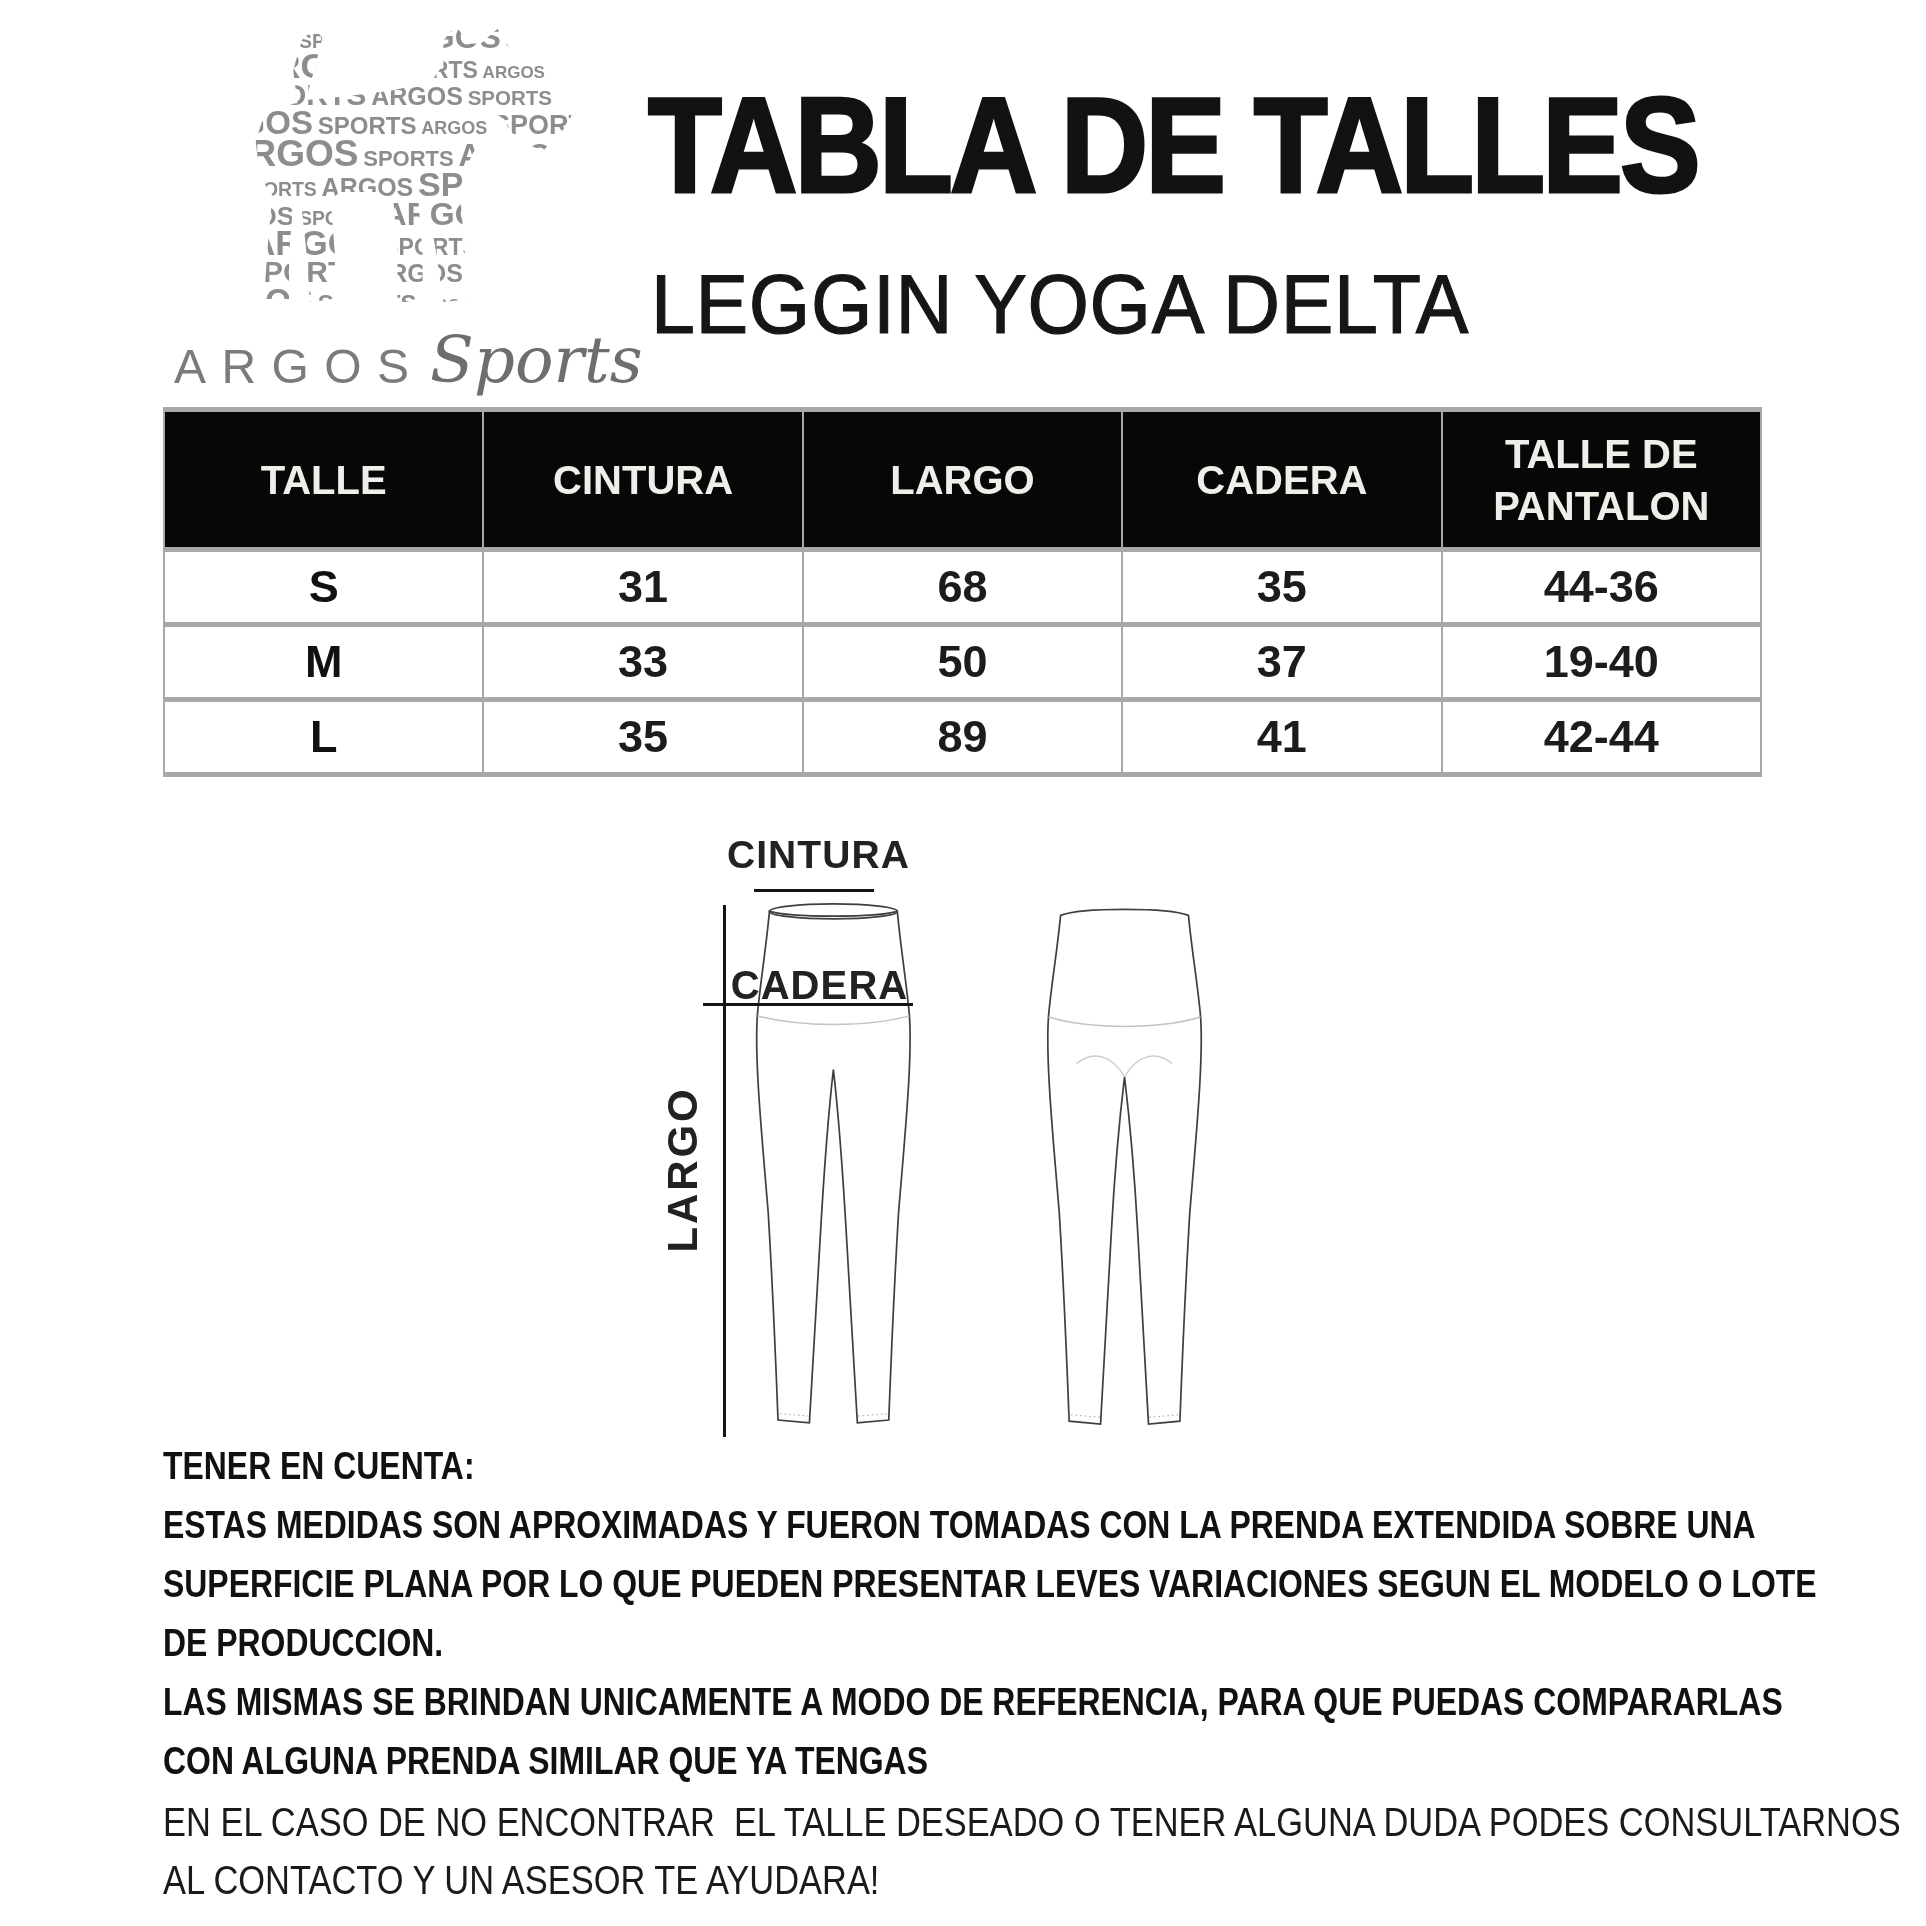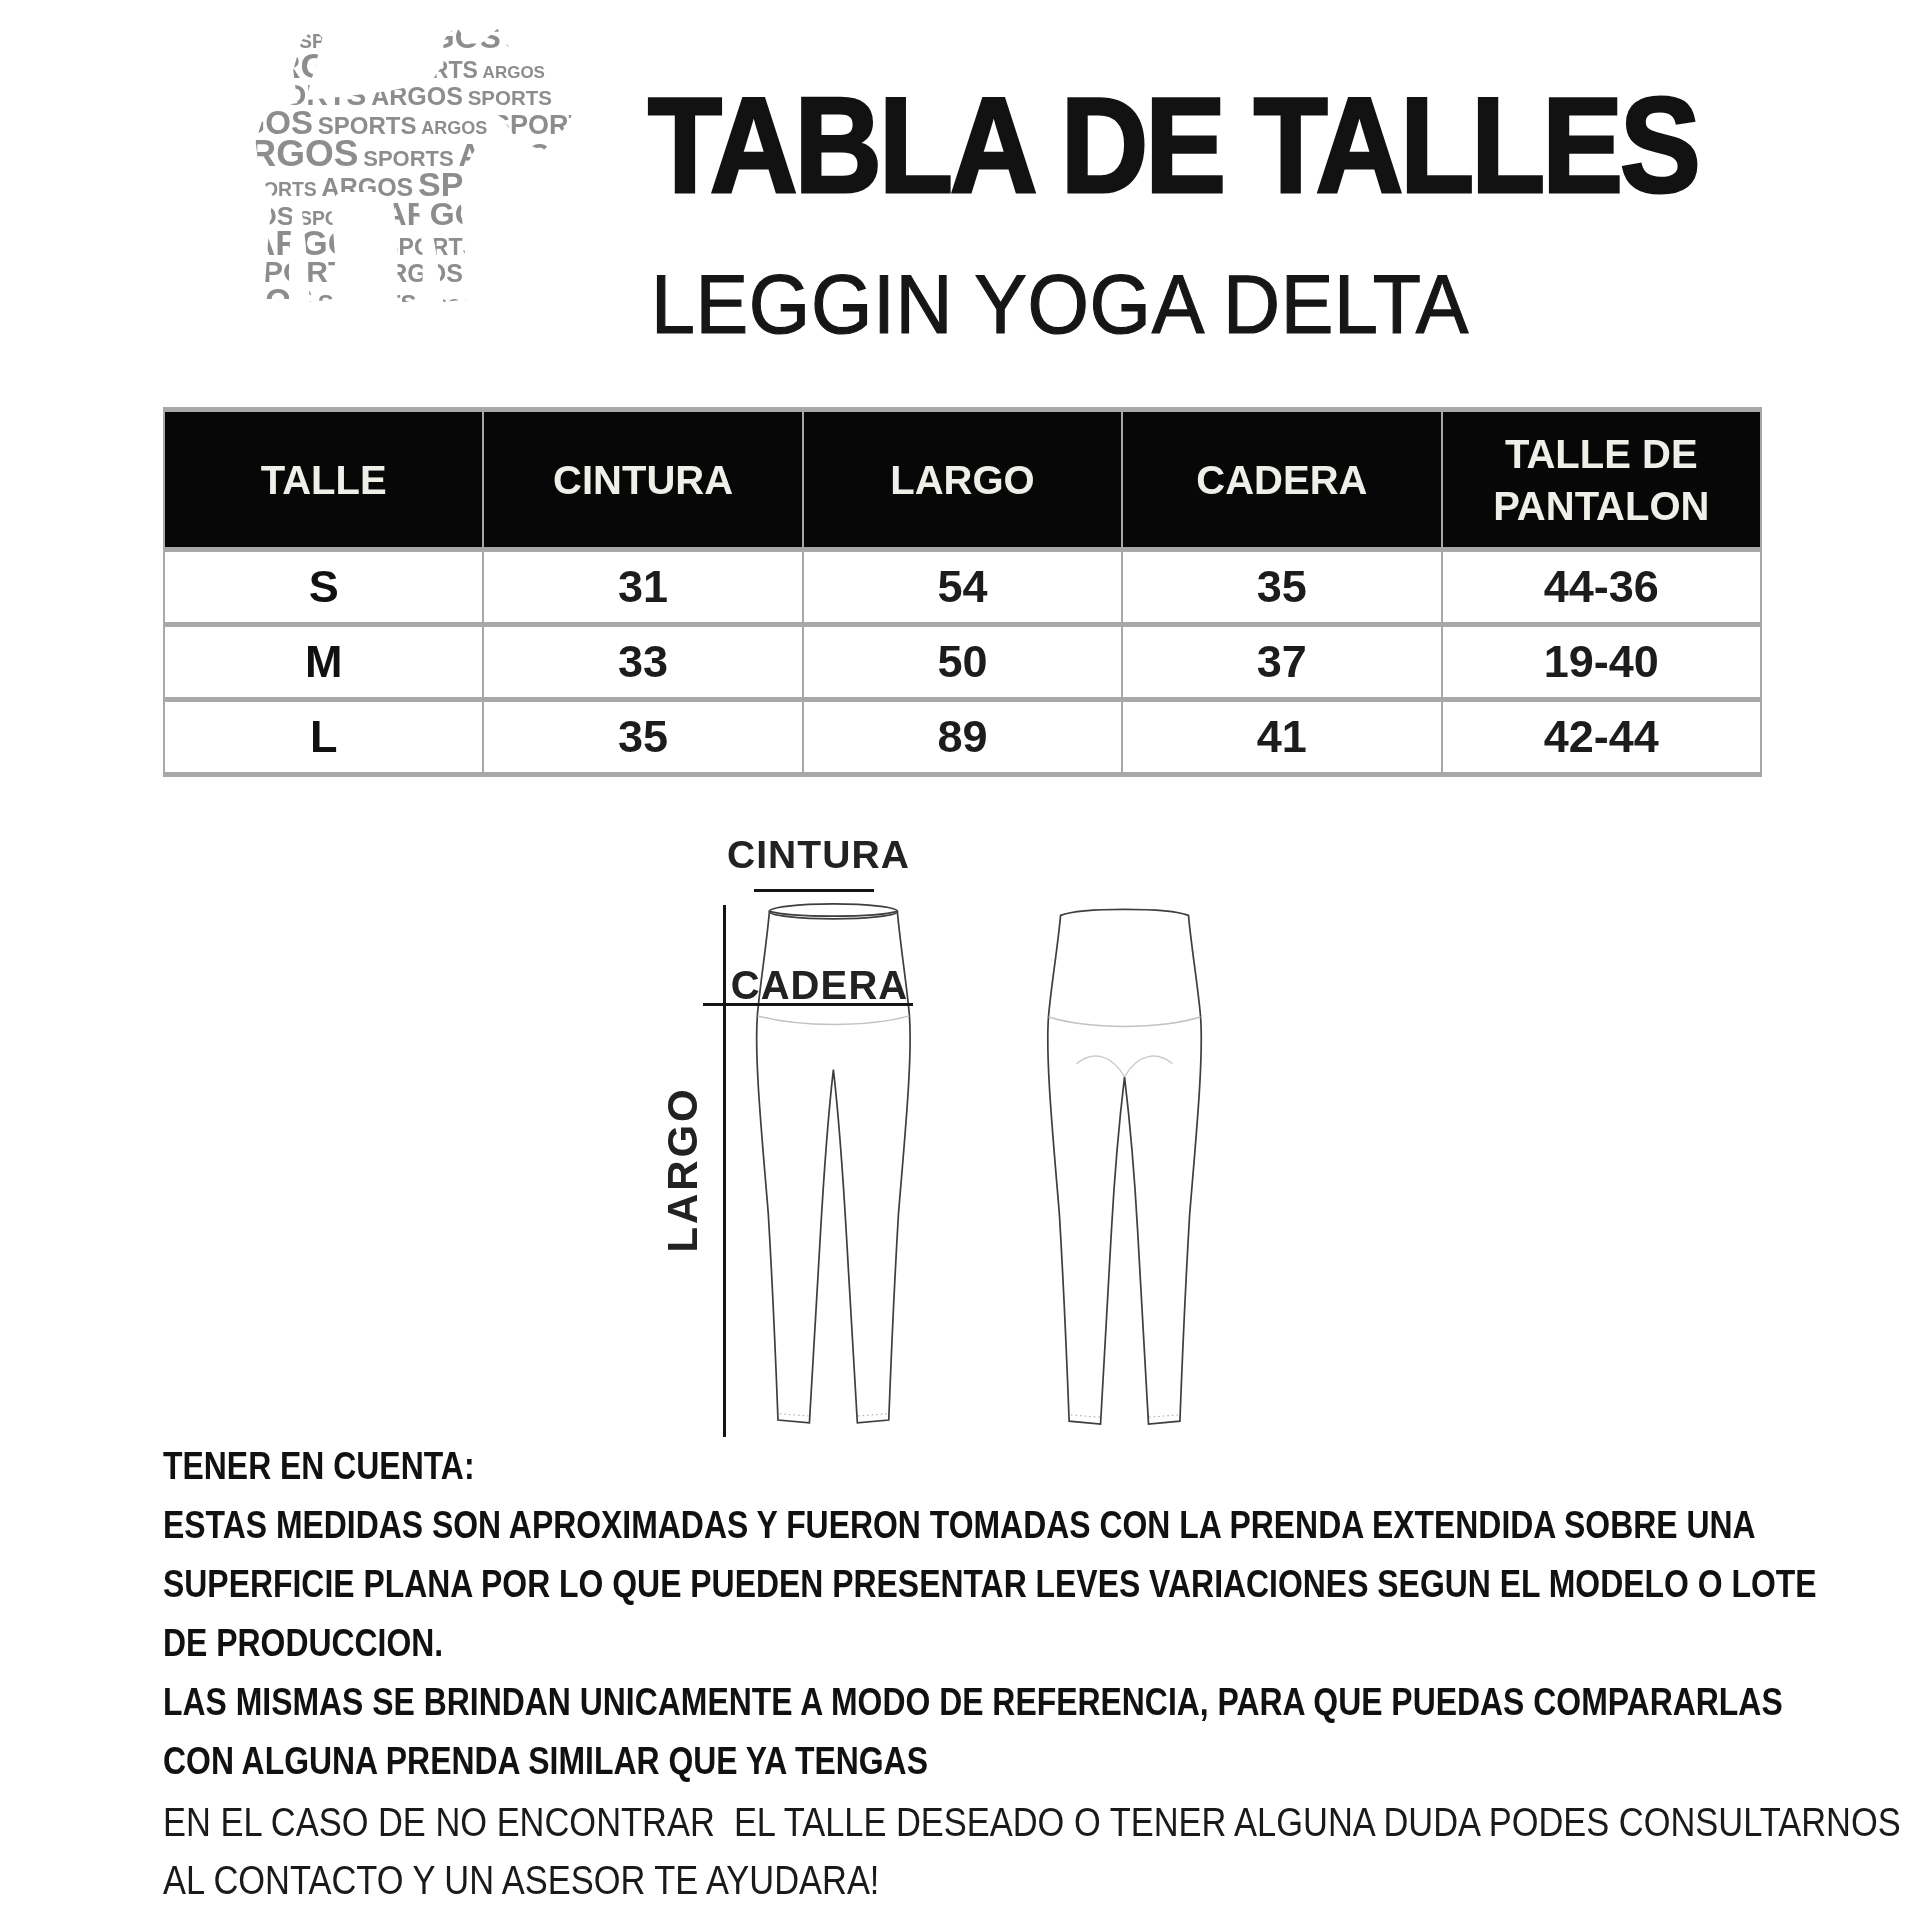--- a/index.html
+++ b/index.html
@@ -79,40 +79,43 @@
   }
   .notes-regular div { white-space:pre; }
 </style>
 </head>
 <body>
 
 <div class="page">
 
   <div class="logo">
     <div class="dog-cloud" id="dog-cloud"><span class="cw" style="font-size: 26px;">ARGOS</span> <span class="cw" style="font-size: 19.4px;">SPORTS</span> <span class="cw" style="font-size: 32px;">ARGOS</span> <span class="cw" style="font-size: 22px;">SPORTS</span> <span class="cw" style="font-size: 35px;">ARGOS</span> <span class="cw" style="font-size: 23px;">SPORTS</span> <span class="cw" style="font-size: 17px;">ARGOS</span> <span class="cw" style="font-size: 30px;">SPORTS</span> <span class="cw" style="font-size: 25px;">ARGOS</span> <span class="cw" style="font-size: 20.5px;">SPORTS</span> <span class="cw" style="font-size: 33px;">ARGOS</span> <span class="cw" style="font-size: 24px;">SPORTS</span> <span class="cw" style="font-size: 18px;">ARGOS</span> <span class="cw" style="font-size: 27px;">SPORTS</span> <span class="cw" style="font-size: 37px;">ARGOS</span> <span class="cw" style="font-size: 22px;">SPORTS</span> <span class="cw" style="font-size: 31px;">ARGOS</span> <span class="cw" style="font-size: 19.4px;">SPORTS</span> <span class="cw" style="font-size: 25px;">ARGOS</span> <span class="cw" style="font-size: 34px;">SPORTS</span> <span class="cw" style="font-size: 26px;">ARGOS</span> <span class="cw" style="font-size: 19.4px;">SPORTS</span> <span class="cw" style="font-size: 32px;">ARGOS</span> <span class="cw" style="font-size: 22px;">SPORTS</span> <span class="cw" style="font-size: 35px;">ARGOS</span> <span class="cw" style="font-size: 23px;">SPORTS</span> <span class="cw" style="font-size: 17px;">ARGOS</span> <span class="cw" style="font-size: 30px;">SPORTS</span> <span class="cw" style="font-size: 25px;">ARGOS</span> <span class="cw" style="font-size: 20.5px;">SPORTS</span> <span class="cw" style="font-size: 33px;">ARGOS</span> <span class="cw" style="font-size: 24px;">SPORTS</span> <span class="cw" style="font-size: 18px;">ARGOS</span> <span class="cw" style="font-size: 27px;">SPORTS</span> <span class="cw" style="font-size: 37px;">ARGOS</span>  <span class="cw" style="font-size: 31px;">ARGOS</span>                                                                                                                  </div>
+    <div class="wordmark">
+      <span class="brand-main">ARGOS</span><span class="brand-script">Sports</span>
+    </div>
   </div>
 
   <h1 class="title">TABLA DE TALLES</h1>
   <h2 class="subtitle">LEGGIN YOGA DELTA</h2>
 
   <table class="size-table">
     <thead>
       <tr>
         <th>TALLE</th>
         <th>CINTURA</th>
         <th>LARGO</th>
         <th>CADERA</th>
         <th>TALLE DE PANTALON</th>
       </tr>
     </thead>
     <tbody>
       <tr>
         <td class="size-cell">S</td>
         <td>31</td>
-        <td>54</td>
+        <td>68</td>
         <td>35</td>
         <td>44-36</td>
       </tr>
       <tr>
         <td class="size-cell">M</td>
         <td>33</td>
         <td>50</td>
         <td>37</td>
         <td>19-40</td>
       </tr>

